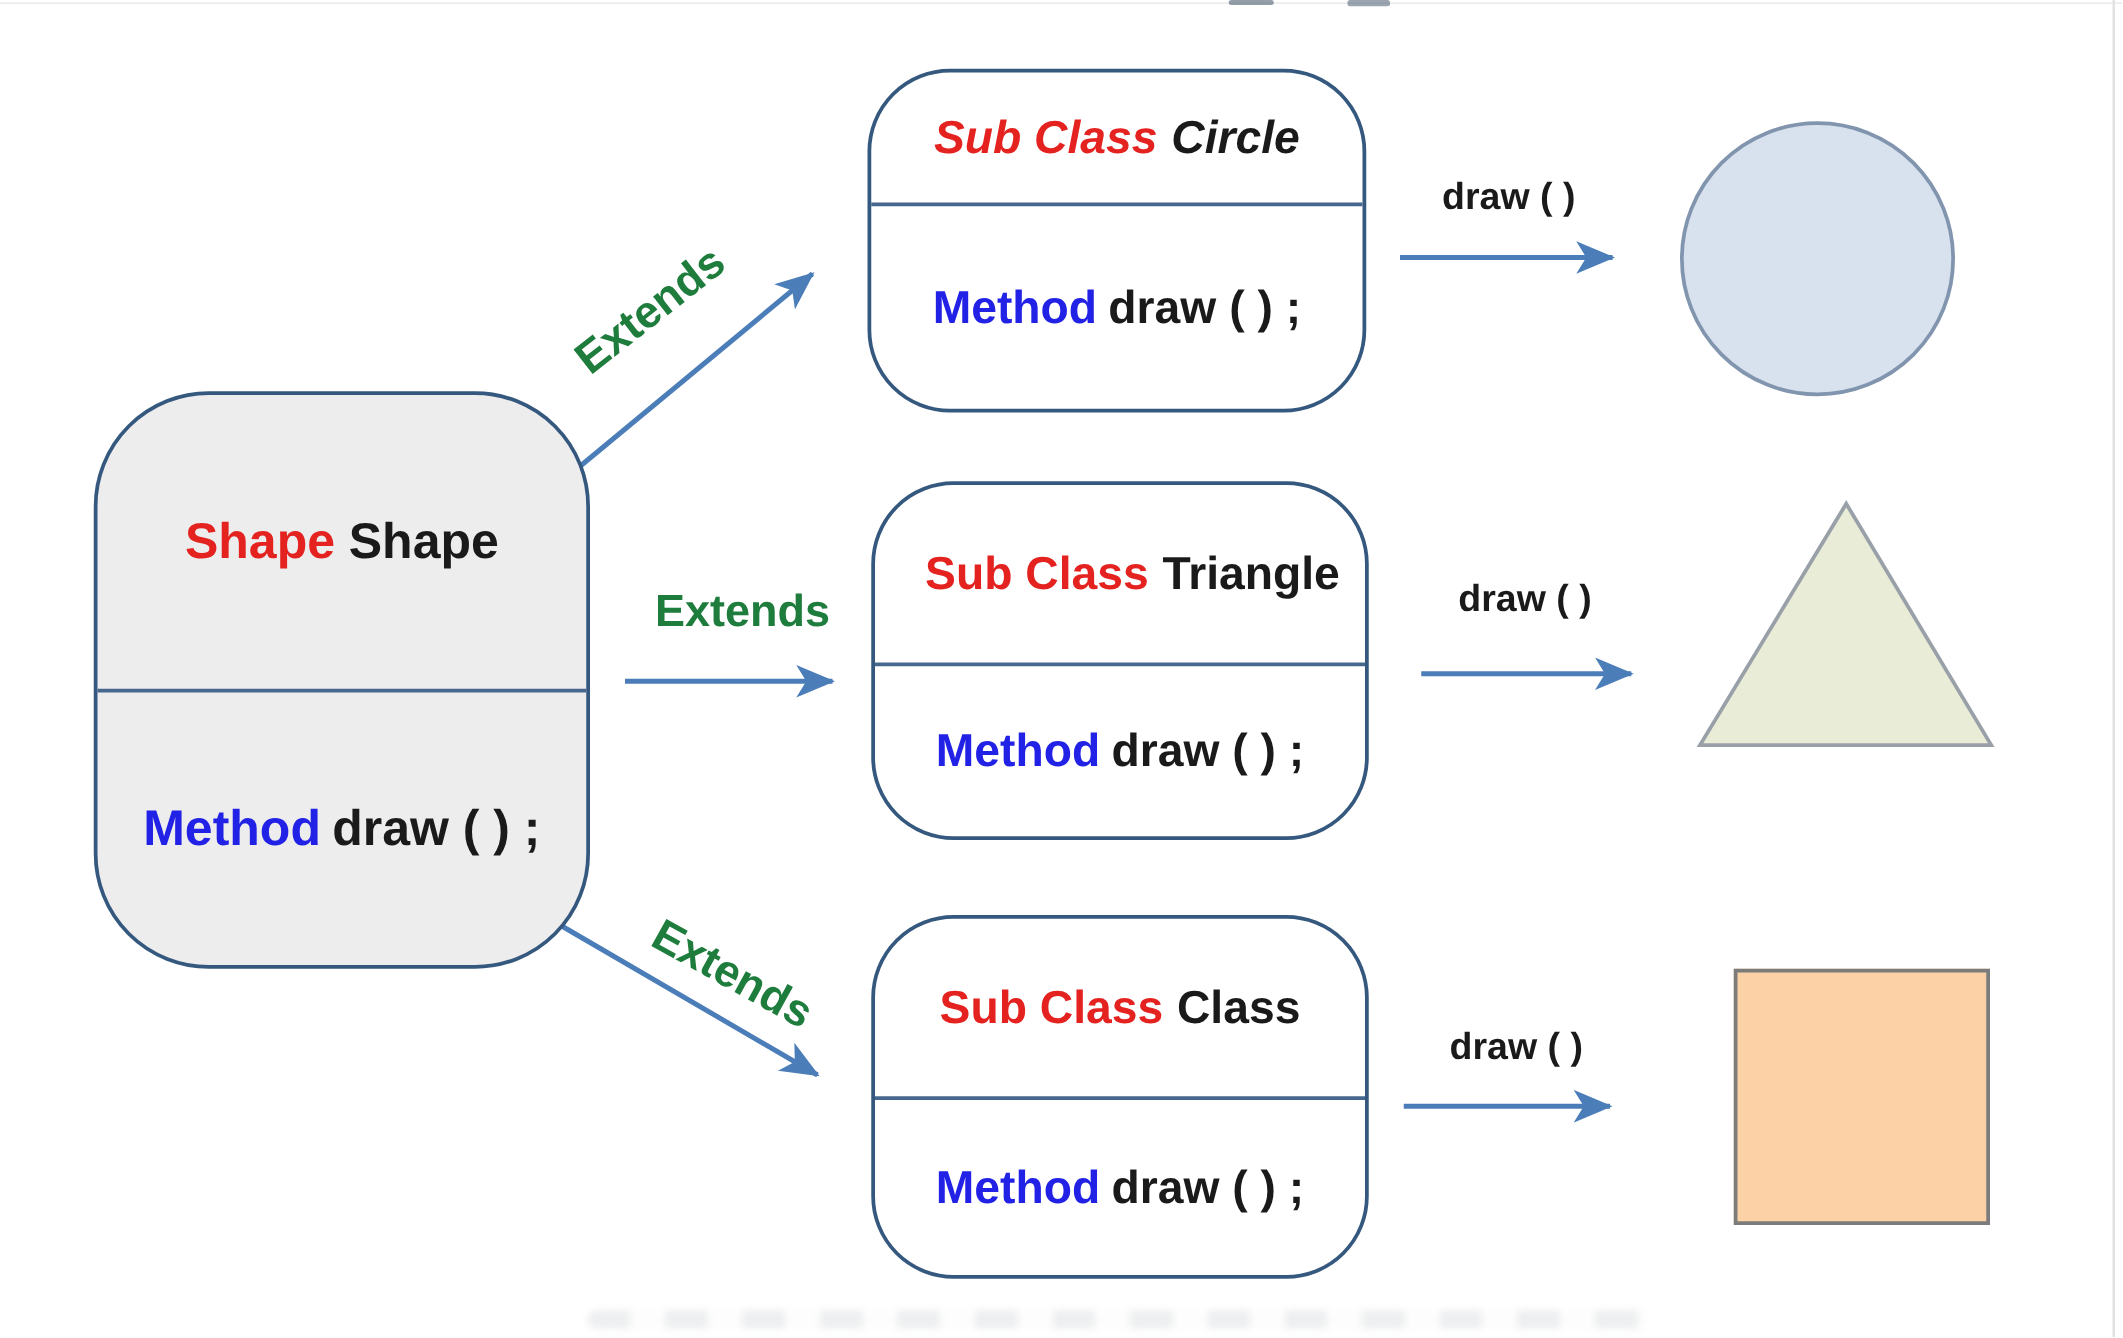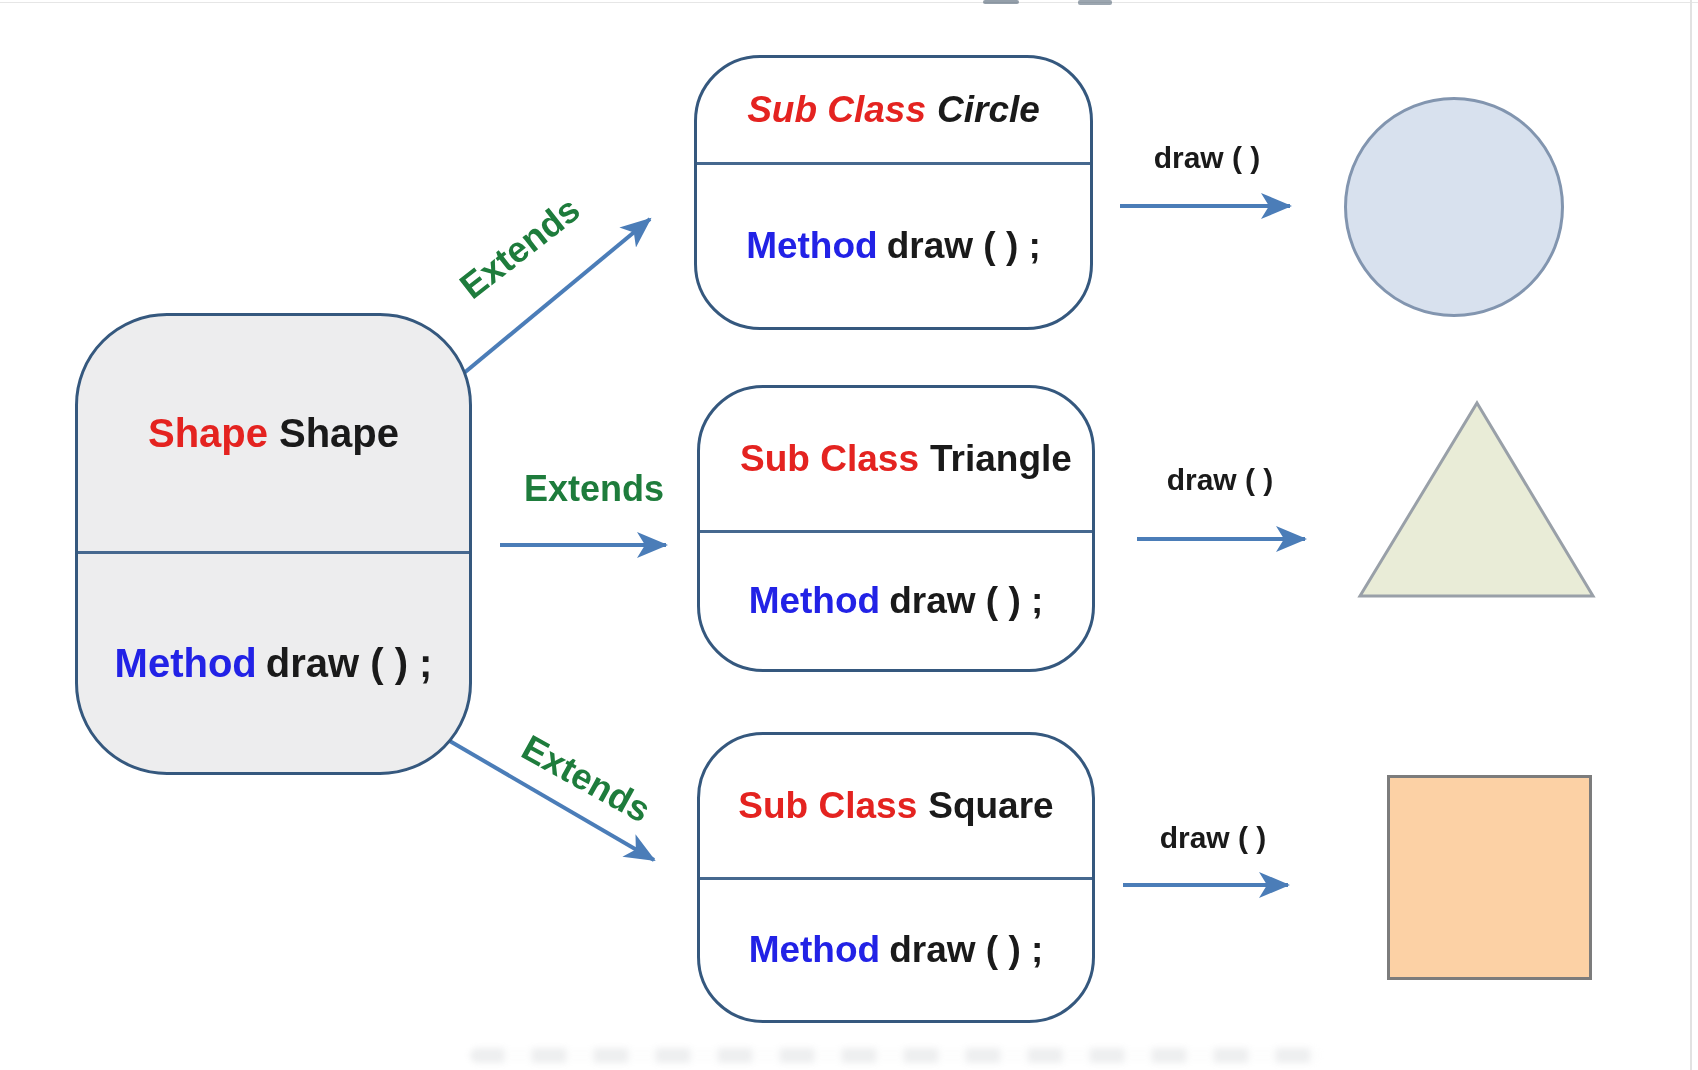--- a/index.html
+++ b/index.html
@@ -146,21 +146,21 @@
     <div class="section-bottom">
       <div class="method-line">
         <span class="kw-blue">Method</span><span class="sig">draw ( ) ;</span>
       </div>
     </div>
   </div>
 
   <div class="uml-box sub" style="left:697px;top:732px;width:398px;height:291px;">
     <div class="section-top" style="height:145px;">
       <div class="title-line">
-        <span class="kw-red">Sub Class</span><span class="name">Square</span>
+        <span class="kw-red">Sub Class</span><span class="name">Class</span>
       </div>
     </div>
     <div class="section-bottom">
       <div class="method-line">
         <span class="kw-blue">Method</span><span class="sig">draw ( ) ;</span>
       </div>
     </div>
   </div>
 
   <div class="float-label extends-label rot-up" style="left:520px;top:248px;">Extends</div>

